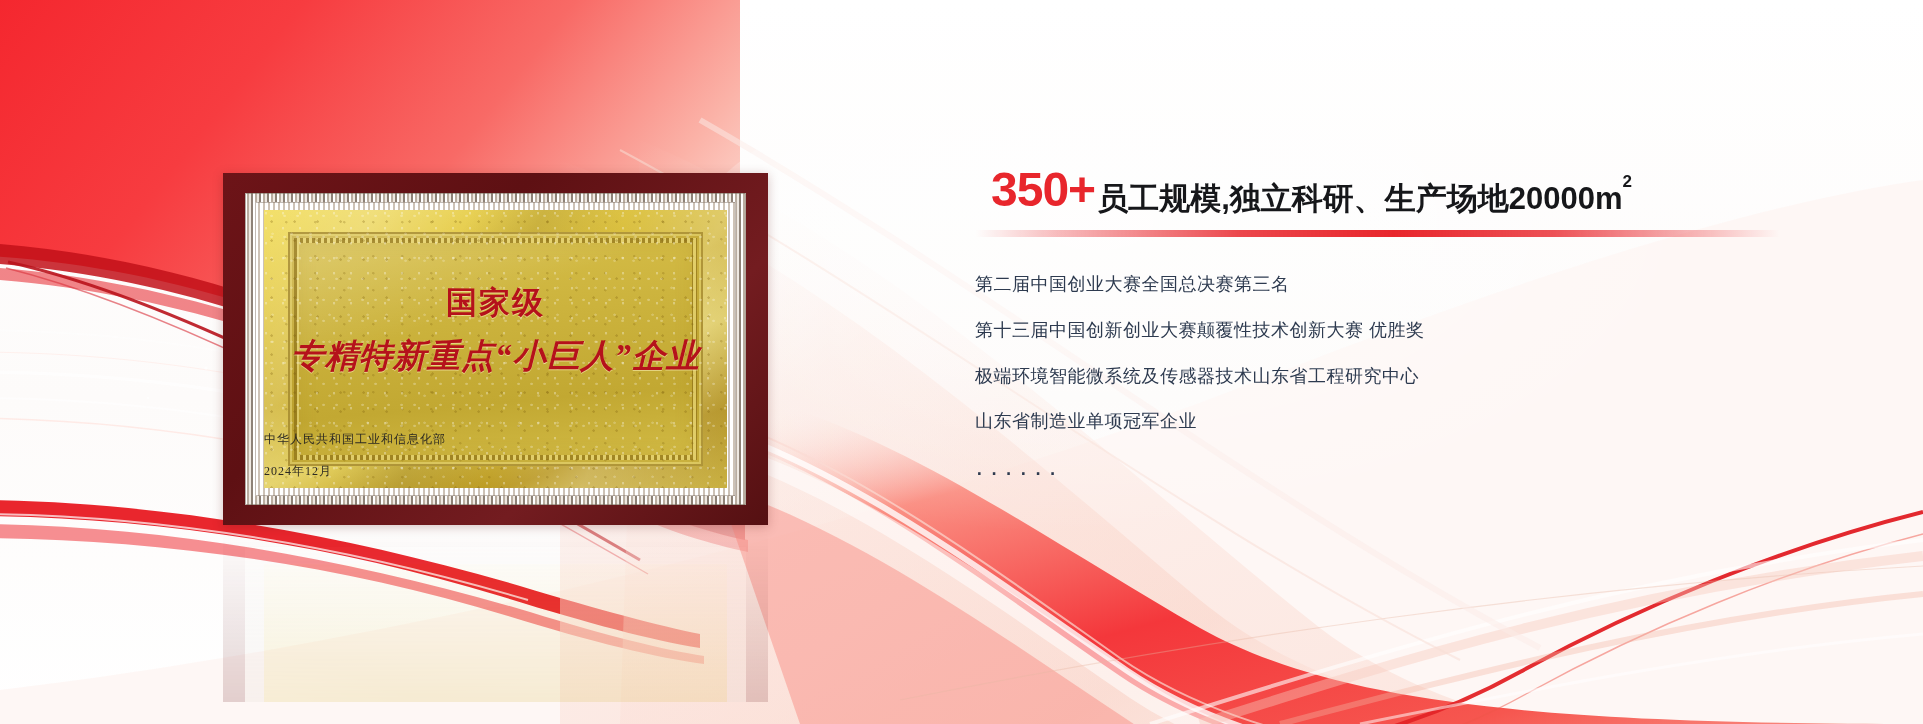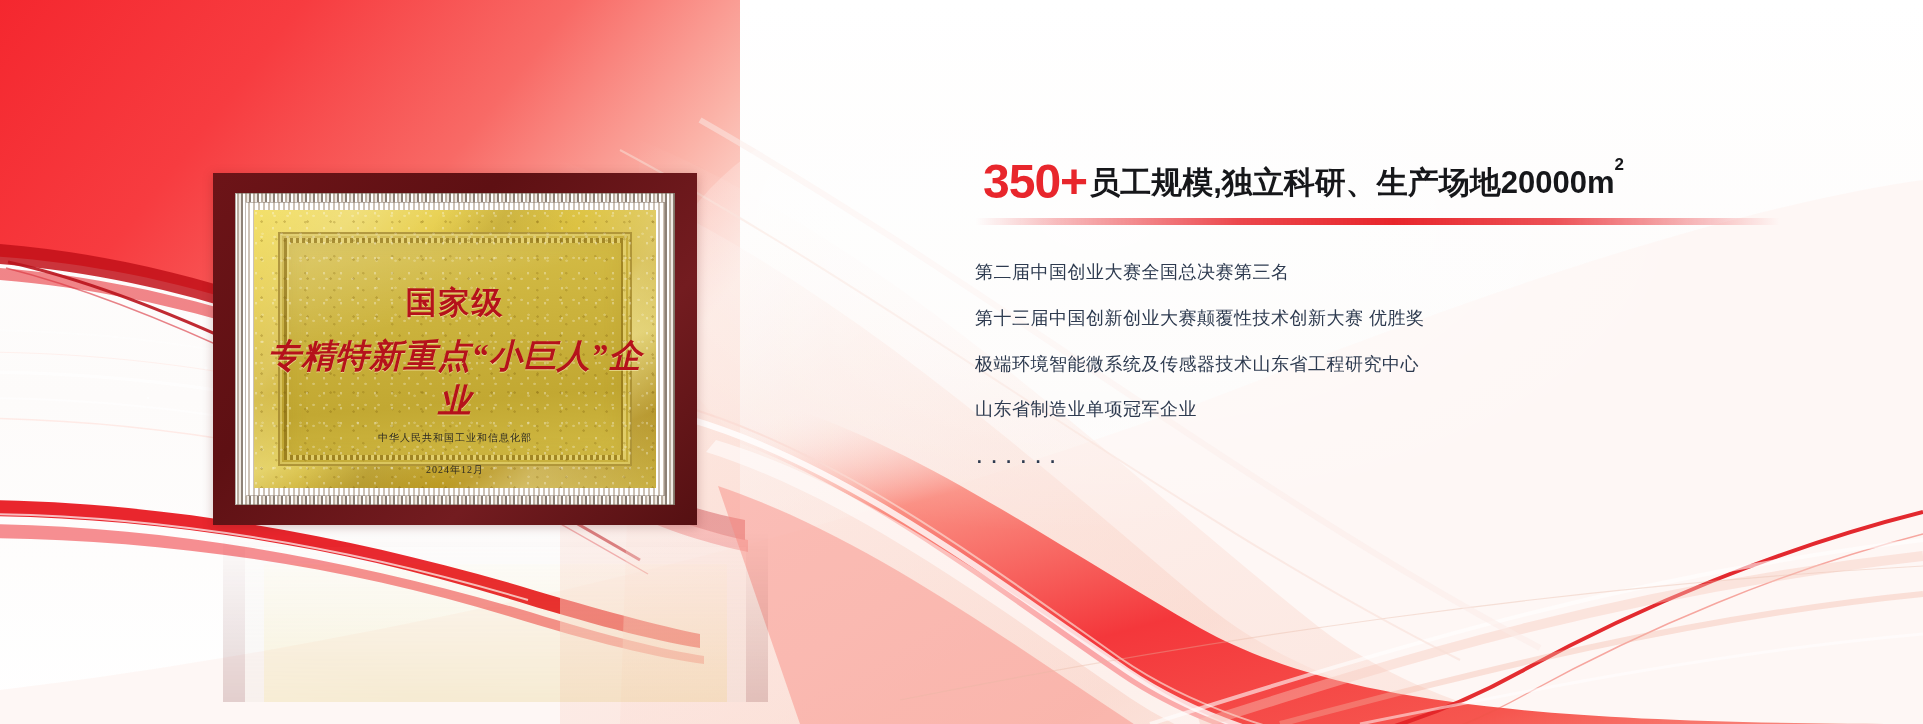--- a/index.html
+++ b/index.html
@@ -12,22 +12,22 @@
     background:#ffffff;
   }
 
   
   .bg-layer{position:absolute;inset:0;width:100%;height:100%;}
   .bg-svg{position:absolute;left:0;top:0;width:1923px;height:724px;display:block;}
 
   
   #plaque-wrap{
     position:absolute;
-    left:213px;top:173px;
-    width:484px;height:352px;
+    left:223px;top:173px;
+    width:545px;height:352px;
   }
   #plaque{
     position:absolute;inset:0;
     background:linear-gradient(135deg,#6d1418 0%,#5e1013 35%,#731c20 70%,#551012 100%);
     box-shadow:0 2px 10px rgba(90,20,20,.25);
   }
   #plaque-silver{
     position:absolute;left:22px;top:20px;right:22px;bottom:20px;
     background:
       repeating-linear-gradient(90deg,#ffffff 0 2px,#b9ada0 2px 4px,#efe9e2 4px 6px,#8d8176 6px 8px),
@@ -91,24 +91,24 @@
     color:#b5121b;
     font-family:"Liberation Serif","DejaVu Serif",serif;
     font-weight:bold;
     letter-spacing:2px;
     text-shadow:0 1px 0 rgba(255,245,190,.55);
     z-index:4;
   }
   #plaque-line1{top:72px;font-size:31px;}
   #plaque-line2{top:124px;font-size:33px;letter-spacing:1px;font-style:italic;}
   .plaque-sub{
-    position:absolute;left:0;right:0;text-align:center;
+    position:absolute;left:0;right:0;text-align:left;
     color:#2d2a22;
     font-family:"Liberation Sans","DejaVu Sans",sans-serif;
-    font-size:10px;letter-spacing:1px;z-index:4;
+    font-size:12px;letter-spacing:1px;z-index:4;
   }
   #plaque-org{top:221px;}
   #plaque-date{top:253px;font-family:Liberation Serif, serif;}
 
   
   #plaque-reflection{
     position:absolute;
     left:223px;top:527px;
     width:545px;height:175px;
     transform:scaleY(-1);
@@ -122,22 +122,22 @@
     position:absolute;left:0;top:-177px;width:545px;height:352px;
   }
 
   
   #content{
     position:absolute;left:975px;top:150px;width:900px;
   }
   #headline{
     white-space:nowrap;
     line-height:1;
-    margin:8px;
-    display:flex;align-items:center;
+    margin:16px;
+    display:flex;align-items:flex-end;
   }
   #headline-num{
     color:#e8262c;
     font-size:48px;
     font-weight:bold;
     font-family:"Liberation Sans","DejaVu Sans",sans-serif;
     letter-spacing:-1px;
   }
   #headline-rest{
     color:#16171a;

